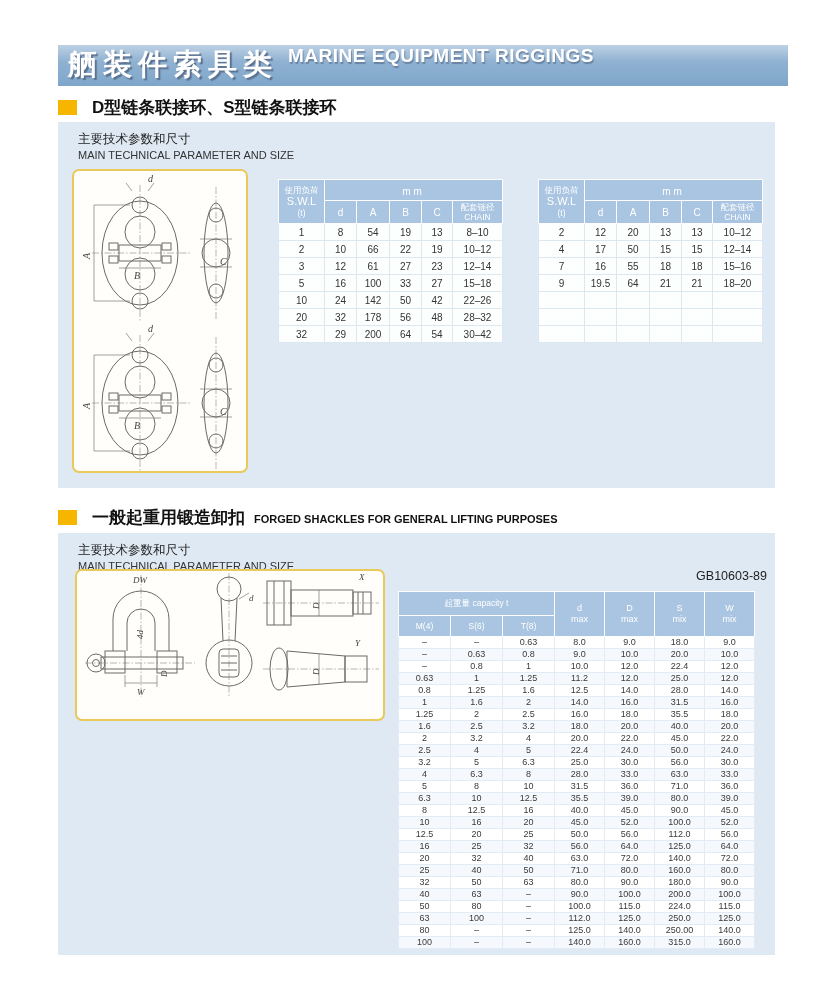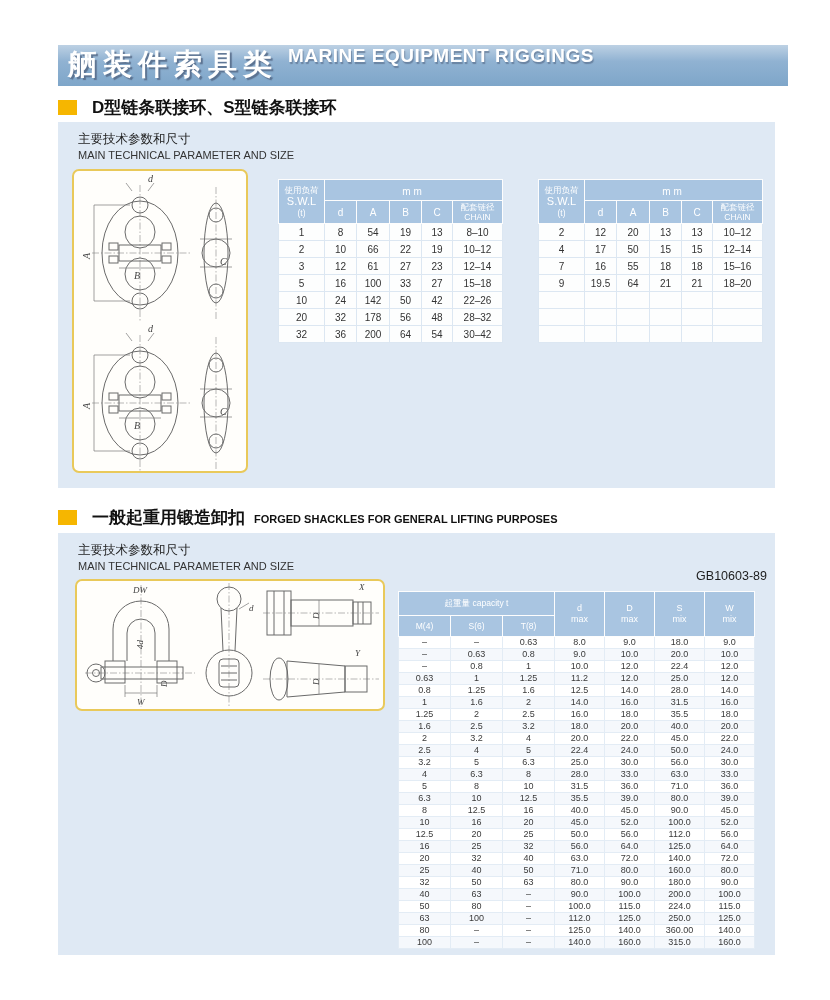--- a/index.html
+++ b/index.html
@@ -230,21 +230,21 @@
           <tr>
             <td>20</td>
             <td>32</td>
             <td>178</td>
             <td>56</td>
             <td>48</td>
             <td>28–32</td>
           </tr>
           <tr>
             <td>32</td>
-            <td>36</td>
+            <td>29</td>
             <td>200</td>
             <td>64</td>
             <td>54</td>
             <td>30–42</td>
           </tr>
         </tbody>
     </table>
 
     <table class="ltable" style="left:480px; top:57px;">
       <colgroup>
@@ -342,21 +342,21 @@
     <span class="bullet"></span>
     <span class="sec-zh">一般起重用锻造卸扣</span>
     <span class="sec-en">FORGED SHACKLES FOR GENERAL LIFTING PURPOSES</span>
   </div>
 
   <div class="panel" style="top:533px; height:422px;">
     <div class="param-zh">主要技术参数和尺寸</div>
     <div class="param-en">MAIN TECHNICAL PARAMETER AND SIZE</div>
     <div class="gb-standard">GB10603-89</div>
 
-    <div class="diagbox" style="left:17px; top:46px; width:310px; height:132px;">
+    <div class="diagbox" style="left:17px; top:36px; width:310px; height:152px;">
       <svg width="306" height="128" viewBox="0 0 306 128">
 
         <g transform="translate(14,4)">
           <line class="cline" x1="50" y1="0" x2="50" y2="122"></line>
           <line class="cline" x1="-6" y1="88" x2="104" y2="88"></line>
           <path class="draw" d="M22 76 L22 44 A28 28 0 1 1 78 44 L78 76"></path>
           <path class="draw" d="M36 76 L36 48 A14 14 0 1 1 64 48 L64 76"></path>
           <rect class="draw" x="14" y="76" width="20" height="22"></rect>
           <rect class="draw" x="66" y="76" width="20" height="22"></rect>
           <rect class="draw" x="10" y="82" width="82" height="12" fill="#fffefb"></rect>
@@ -663,21 +663,21 @@
             <td>125.0</td>
             <td>250.0</td>
             <td>125.0</td>
           </tr>
           <tr>
             <td>80</td>
             <td>–</td>
             <td>–</td>
             <td>125.0</td>
             <td>140.0</td>
-            <td>360.00</td>
+            <td>250.00</td>
             <td>140.0</td>
           </tr>
           <tr>
             <td>100</td>
             <td>–</td>
             <td>–</td>
             <td>140.0</td>
             <td>160.0</td>
             <td>315.0</td>
             <td>160.0</td>

